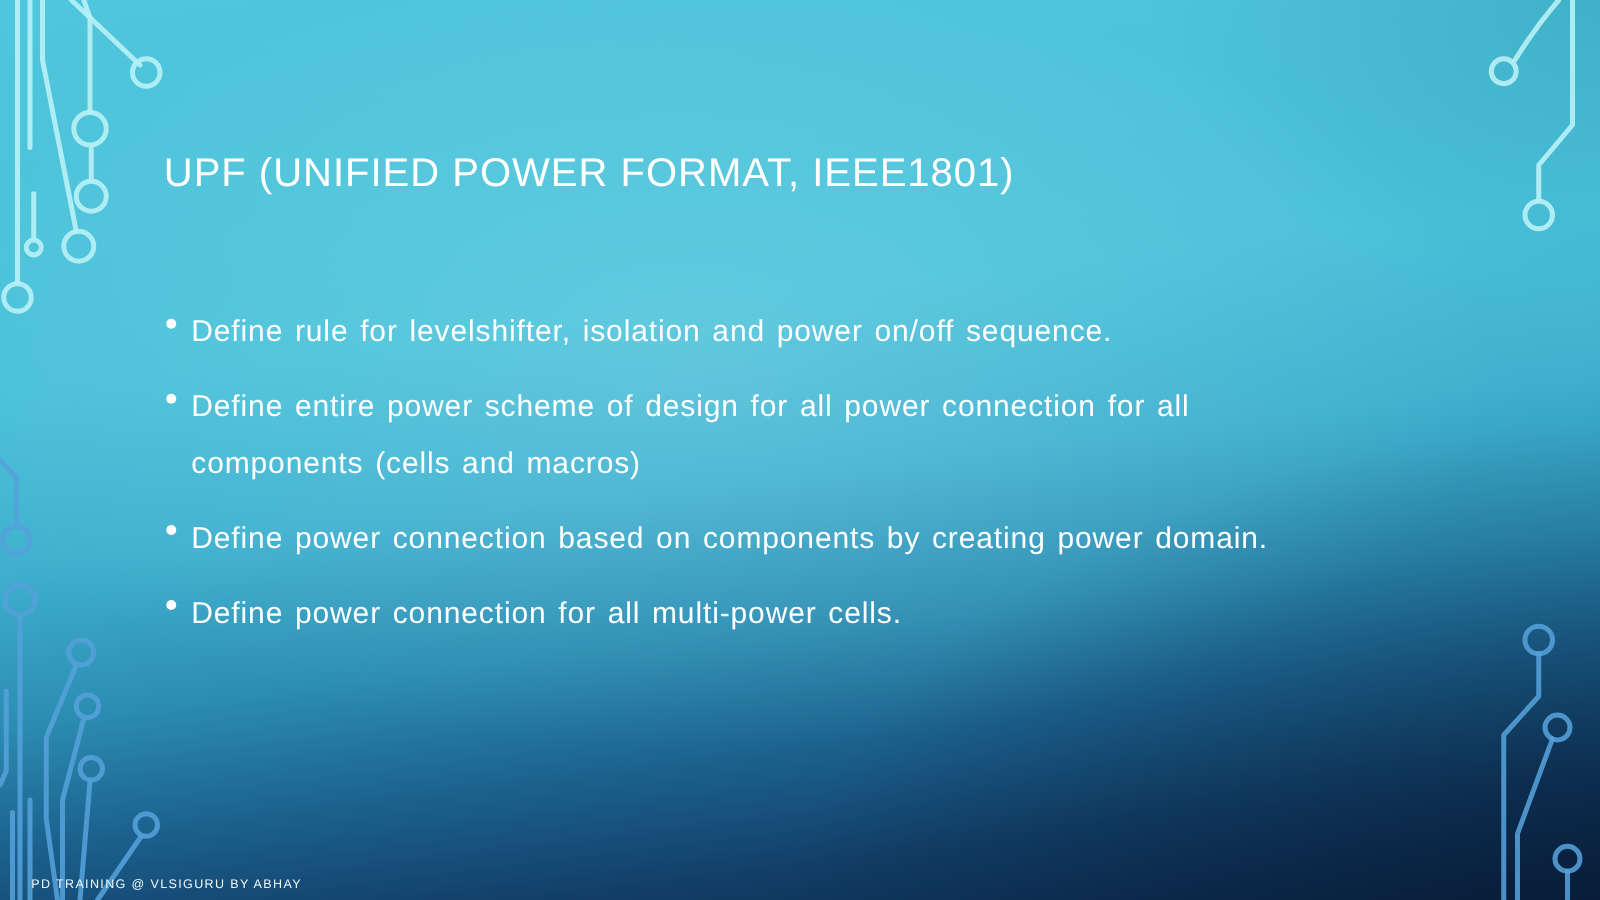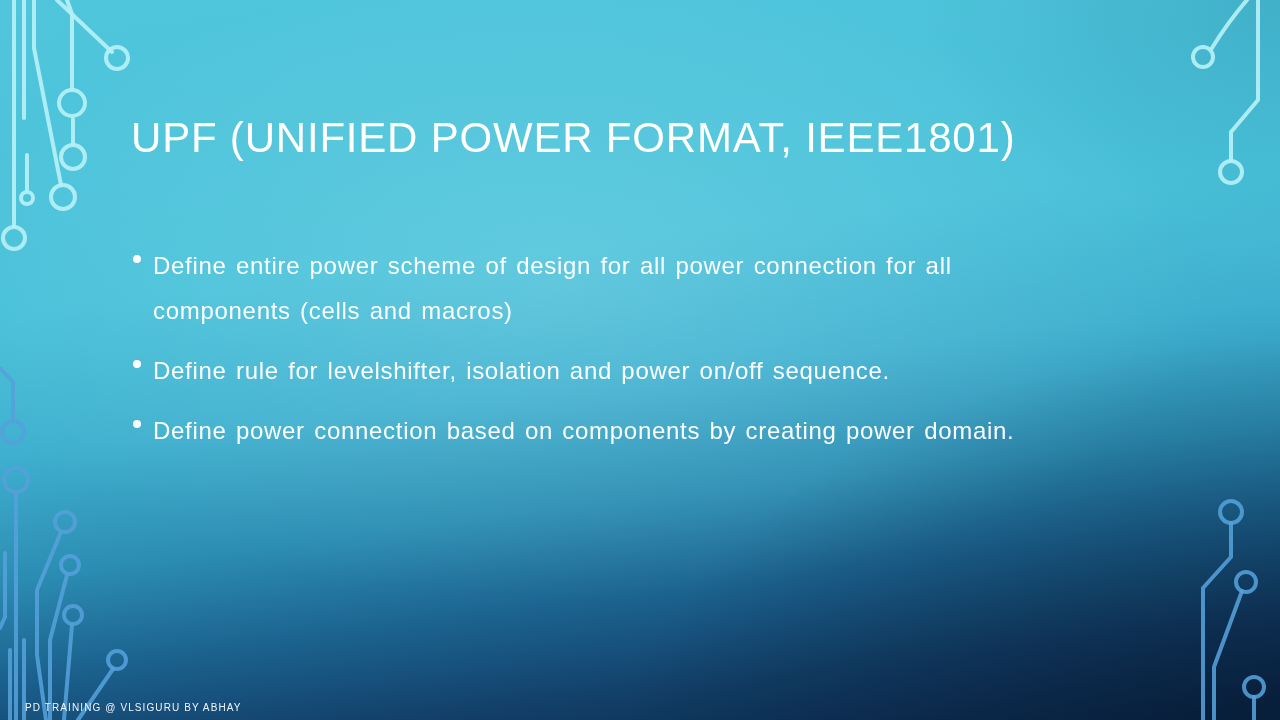--- a/index.html
+++ b/index.html
@@ -39,21 +39,21 @@
     stroke: rgba(84,160,218,0.88);
     stroke-width: 4;
   }
 
   .title {
     position: absolute;
     left: 131px;
     top: 112px;
     width: 1040px;
     color: #ffffff;
-    font-size: 42px;
+    font-size: 32px;
     font-weight: 400;
     letter-spacing: 0.8px;
     line-height: 52px;
     text-transform: uppercase;
   }
 
   .bullets {
     position: absolute;
     left: 133px;
     top: 243px;
@@ -144,27 +144,31 @@
       <path d="M62,156 L34,232 V285"></path>
     <circle cx="74" cy="252" r="10"></circle>
       <path d="M74,262 V285"></path>
   </svg>
 
   <div class="title">UPF (UNIFIED POWER FORMAT, IEEE1801)</div>
 
   <div class="bullets">
     <div class="bullet-item">
       <span class="bullet-dot"></span>
+      <span class="bullet-text">Define rule for levelshifter, isolation and power on/off sequence.</span>
+    </div>
+    <div class="bullet-item">
+      <span class="bullet-dot"></span>
       <span class="bullet-text">Define entire power scheme of design for all power connection for all components (cells and macros)</span>
     </div>
     <div class="bullet-item">
       <span class="bullet-dot"></span>
-      <span class="bullet-text">Define rule for levelshifter, isolation and power on/off sequence.</span>
+      <span class="bullet-text">Define power connection based on components by creating power domain.</span>
     </div>
     <div class="bullet-item">
       <span class="bullet-dot"></span>
-      <span class="bullet-text">Define power connection based on components by creating power domain.</span>
+      <span class="bullet-text">Define power connection for all multi-power cells.</span>
     </div>
   </div>
 
   <div class="footer">PD TRAINING @ VLSIGURU BY ABHAY</div>
 
 </div>
 
 </body></html>

